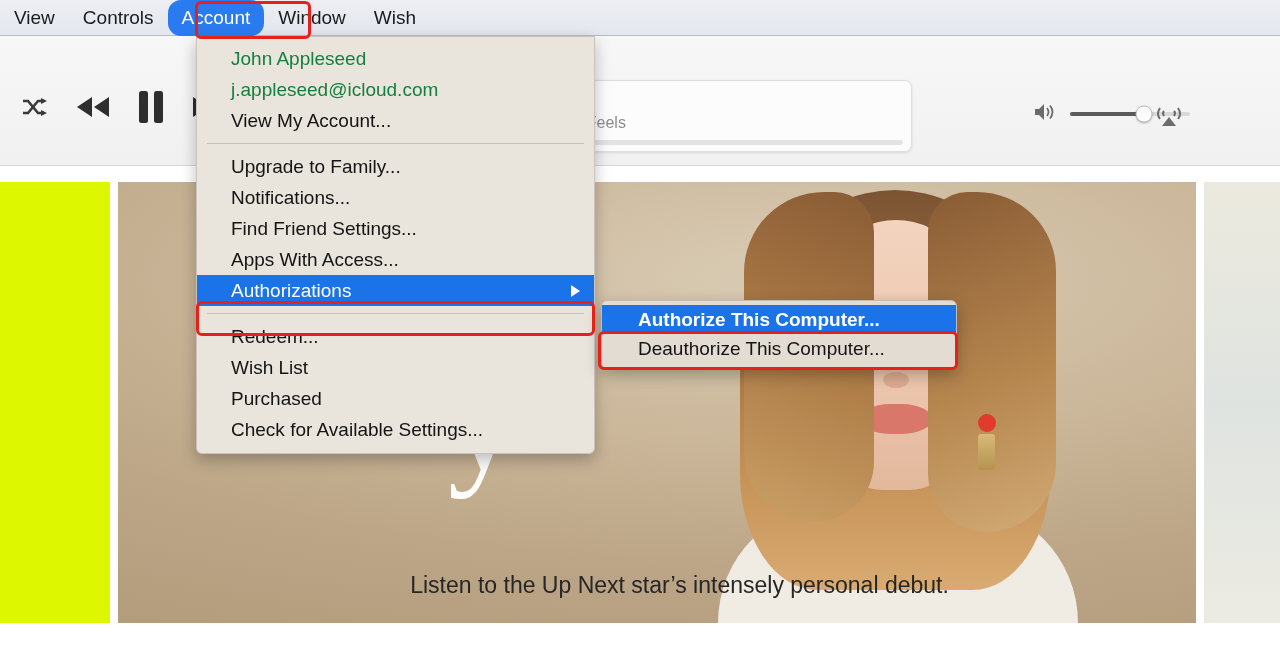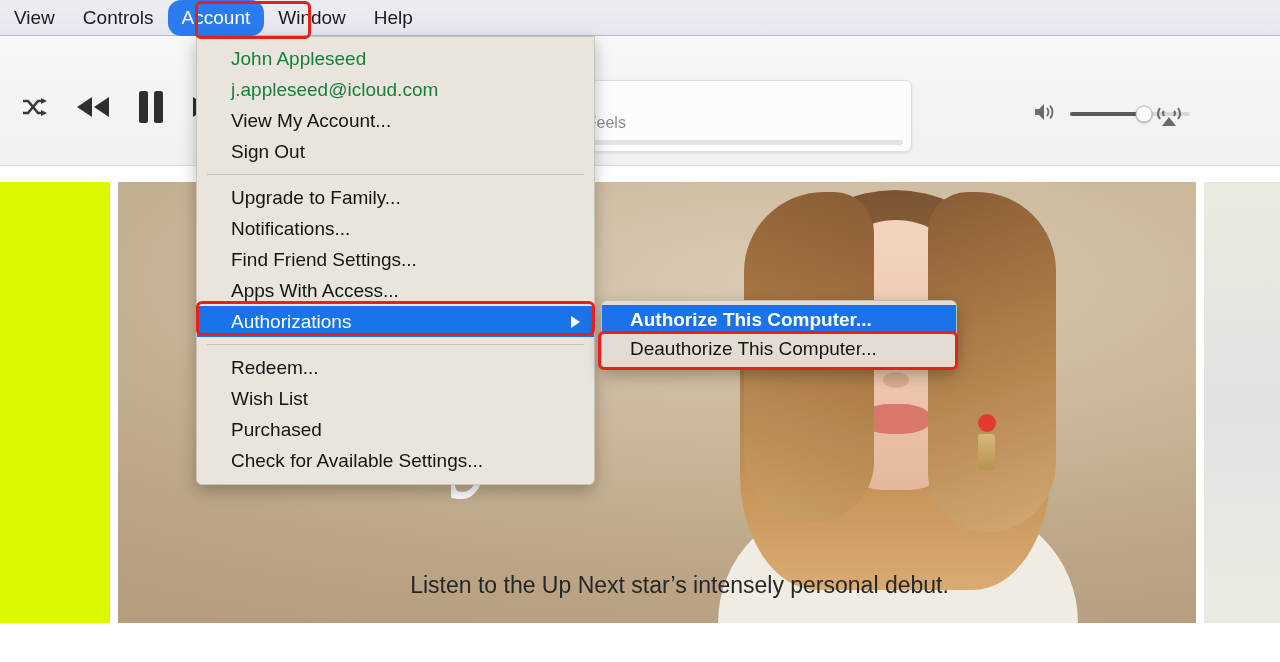--- a/index.html
+++ b/index.html
@@ -172,21 +172,21 @@
 
   
   .submenu-panel {
     position: absolute; left: 601px; top: 300px; width: 356px;
     background: #e3dcd2; border: 1px solid #c2bcb2; border-radius: 6px;
     box-shadow: 0 6px 16px rgba(0,0,0,.28);
     padding: 4px 0 5px 0;
   }
   .submenu-row {
     height: 29px; display: flex; align-items: center;
-    padding: 0 16px 0 28px; font-size: 19px; color: #141414; white-space: nowrap;
+    padding: 0 16px 0 36px; font-size: 19px; color: #141414; white-space: nowrap;
   }
   .submenu-row.selected { background: #1a73e8; color: #ffffff; font-weight: bold; }
 
   
   .annot {
     position: absolute; border: 3px solid #e8201a; border-radius: 6px;
     pointer-events: none;
   }
   .annot.a-account   { left: 195px;  top: 1px;   width: 116px; height: 38px; }
   .annot.a-auth      { left: 196px;  top: 301px; width: 399px; height: 35px; }
@@ -195,21 +195,21 @@
 </head>
 <body>
 
 <div class="screen">
 
   <div class="menubar">
     <div class="menubar-item">View</div>
     <div class="menubar-item">Controls</div>
     <div class="menubar-item active">Account</div>
     <div class="menubar-item">Window</div>
-    <div class="menubar-item">Help</div>
+    <div class="menubar-item">Wish</div>
   </div>
 
   <div class="toolbar">
 
     <div class="transport">
       <div class="tp-btn">
         <svg width="26" height="20" viewBox="0 0 26 20">
           <path d="M1 4 H6 L11 10 L16 16 H22" stroke="#3a3a3a" stroke-width="2.6" fill="none"></path>
           <path d="M1 16 H6 L11 10 L16 4 H22" stroke="#3a3a3a" stroke-width="2.6" fill="none"></path>
           <path d="M19 1 L25 4 L19 7 Z" fill="#3a3a3a"></path>
@@ -298,21 +298,20 @@
 
       <div class="card-right"></div>
     </div>
   </div>
 
   <div class="menu-panel">
 
     <div class="menu-row disabled">John Appleseed</div>
     <div class="menu-row disabled">j.appleseed@icloud.com</div>
     <div class="menu-row">View My Account...</div>
-    <div class="menu-row">Sign Out</div>
 
     <div class="menu-sep"></div>
 
     <div class="menu-row">Upgrade to Family...</div>
     <div class="menu-row">Notifications...</div>
     <div class="menu-row">Find Friend Settings...</div>
     <div class="menu-row">Apps With Access...</div>
     <div class="menu-row selected">
       <span>Authorizations</span>
       <span class="submenu-arrow"></span>

